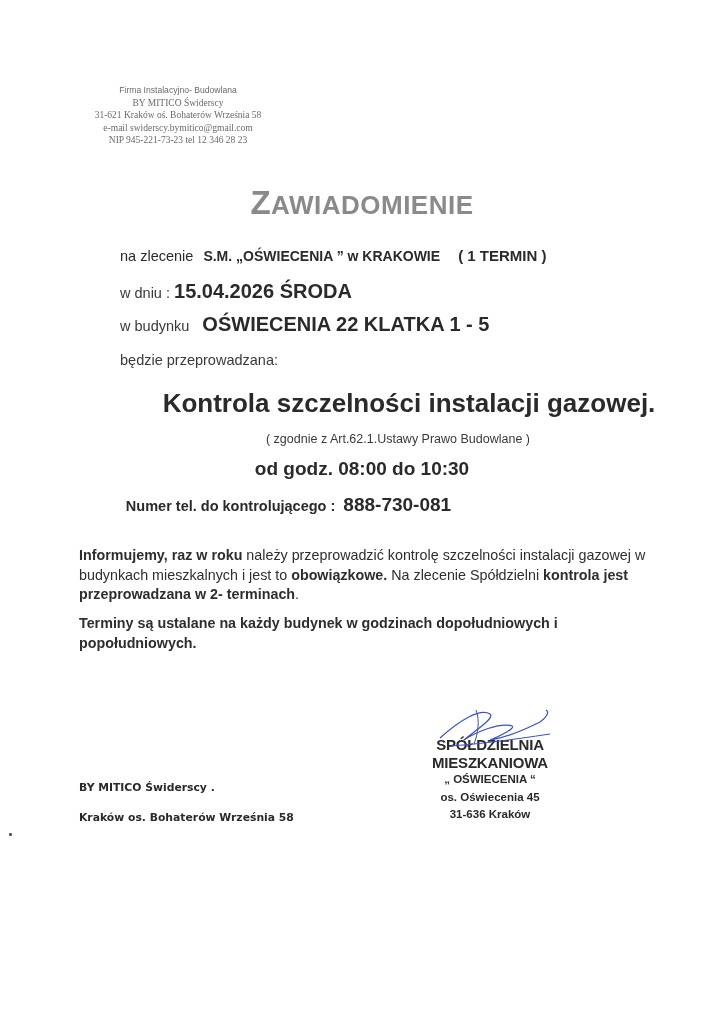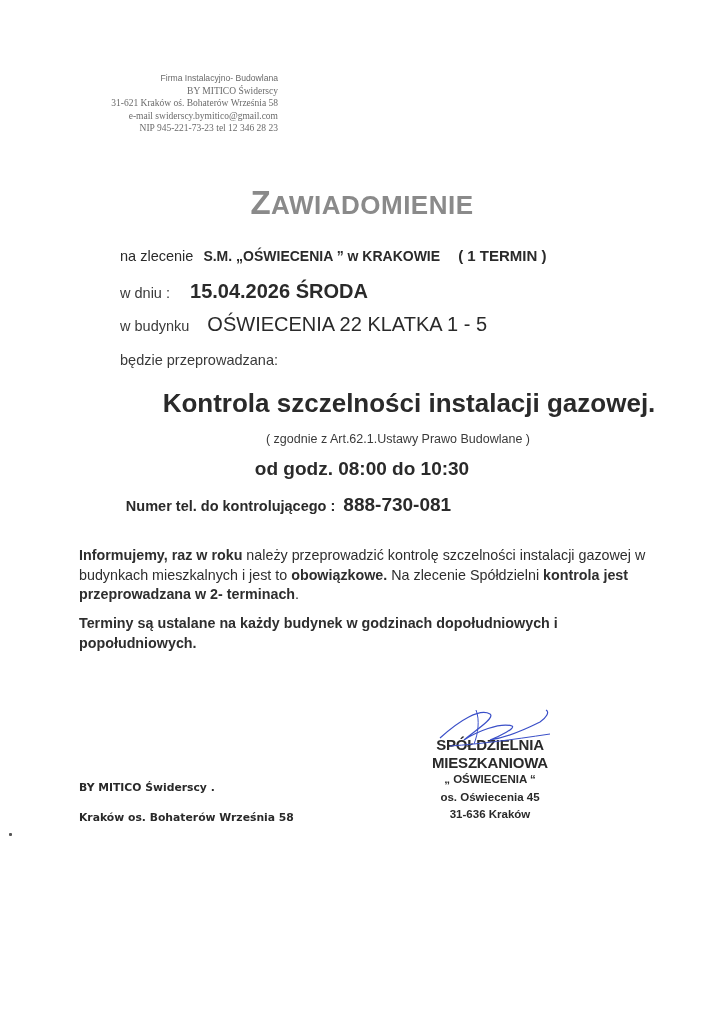--- a/index.html
+++ b/index.html
@@ -1,38 +1,38 @@
 <!DOCTYPE html>
 <html><head>
   <meta charset="utf-8">
   <style>
     html, body { margin: 0; padding: 0; background: #ffffff; }
     body { width: 724px; height: 1024px; position: relative; overflow: hidden; color: #2a2a2a; }
     .abs { position: absolute; }
     .letterhead {
-      left: 78px; top: 72px; width: 200px; text-align: right;
+      left: 78px; top: 84px; width: 200px; text-align: center;
       font-family: "Liberation Serif", serif; font-size: 9.5px; line-height: 12.6px; color: #6a6a6a;
     }
     .letterhead .l1 { font-family: "Liberation Sans", sans-serif; font-size: 8.6px; }
     .title {
       left: 0; width: 724px; top: 176px; text-align: center;
       font-family: "Liberation Sans", sans-serif; font-weight: bold; color: #8a8a8a;
       font-size: 26px; letter-spacing: 0.5px; margin-top: 8px;
     }
     .title .big { font-size: 33px; }
     .sans { font-family: "Liberation Sans", sans-serif; }
     .line { left: 120px; white-space: nowrap; }
     .small { font-size: 14.5px; color: #3a3a3a; }
     .l-zlec { top: 247px; font-size: 14.5px; }
     .l-zlec .b1 { font-weight: bold; font-size: 14px; margin-left: 6px; }
     .l-zlec .b2 { font-weight: bold; font-size: 15px; margin-left: 14px; }
     .l-dniu { top: 280px; }
-    .l-dniu .date { font-weight: bold; font-size: 20px; margin-left: 16px; }
+    .l-dniu .date { font-weight: bold; font-size: 20px; margin-left: 0; }
     .l-bud { top: 313px; }
-    .l-bud .addr { font-weight: normal; font-size: 20px; margin-left: 14px; }
+    .l-bud .addr { font-weight: bold; font-size: 20px; margin-left: 9px; }
     .l-prze { top: 352px; }
     .heading {
       left: 0; width: 724px; top: 388px; text-align: center;
       font-family: "Liberation Sans", sans-serif; font-weight: bold; font-size: 26px; color: #2a2a2a; padding-left: 47px;
     }
     .legal {
       left: 0; width: 724px; top: 432px; text-align: center;
       font-family: "Liberation Sans", sans-serif; font-size: 12.5px; color: #3a3a3a; padding-left: 36px;
     }
     .hours {

